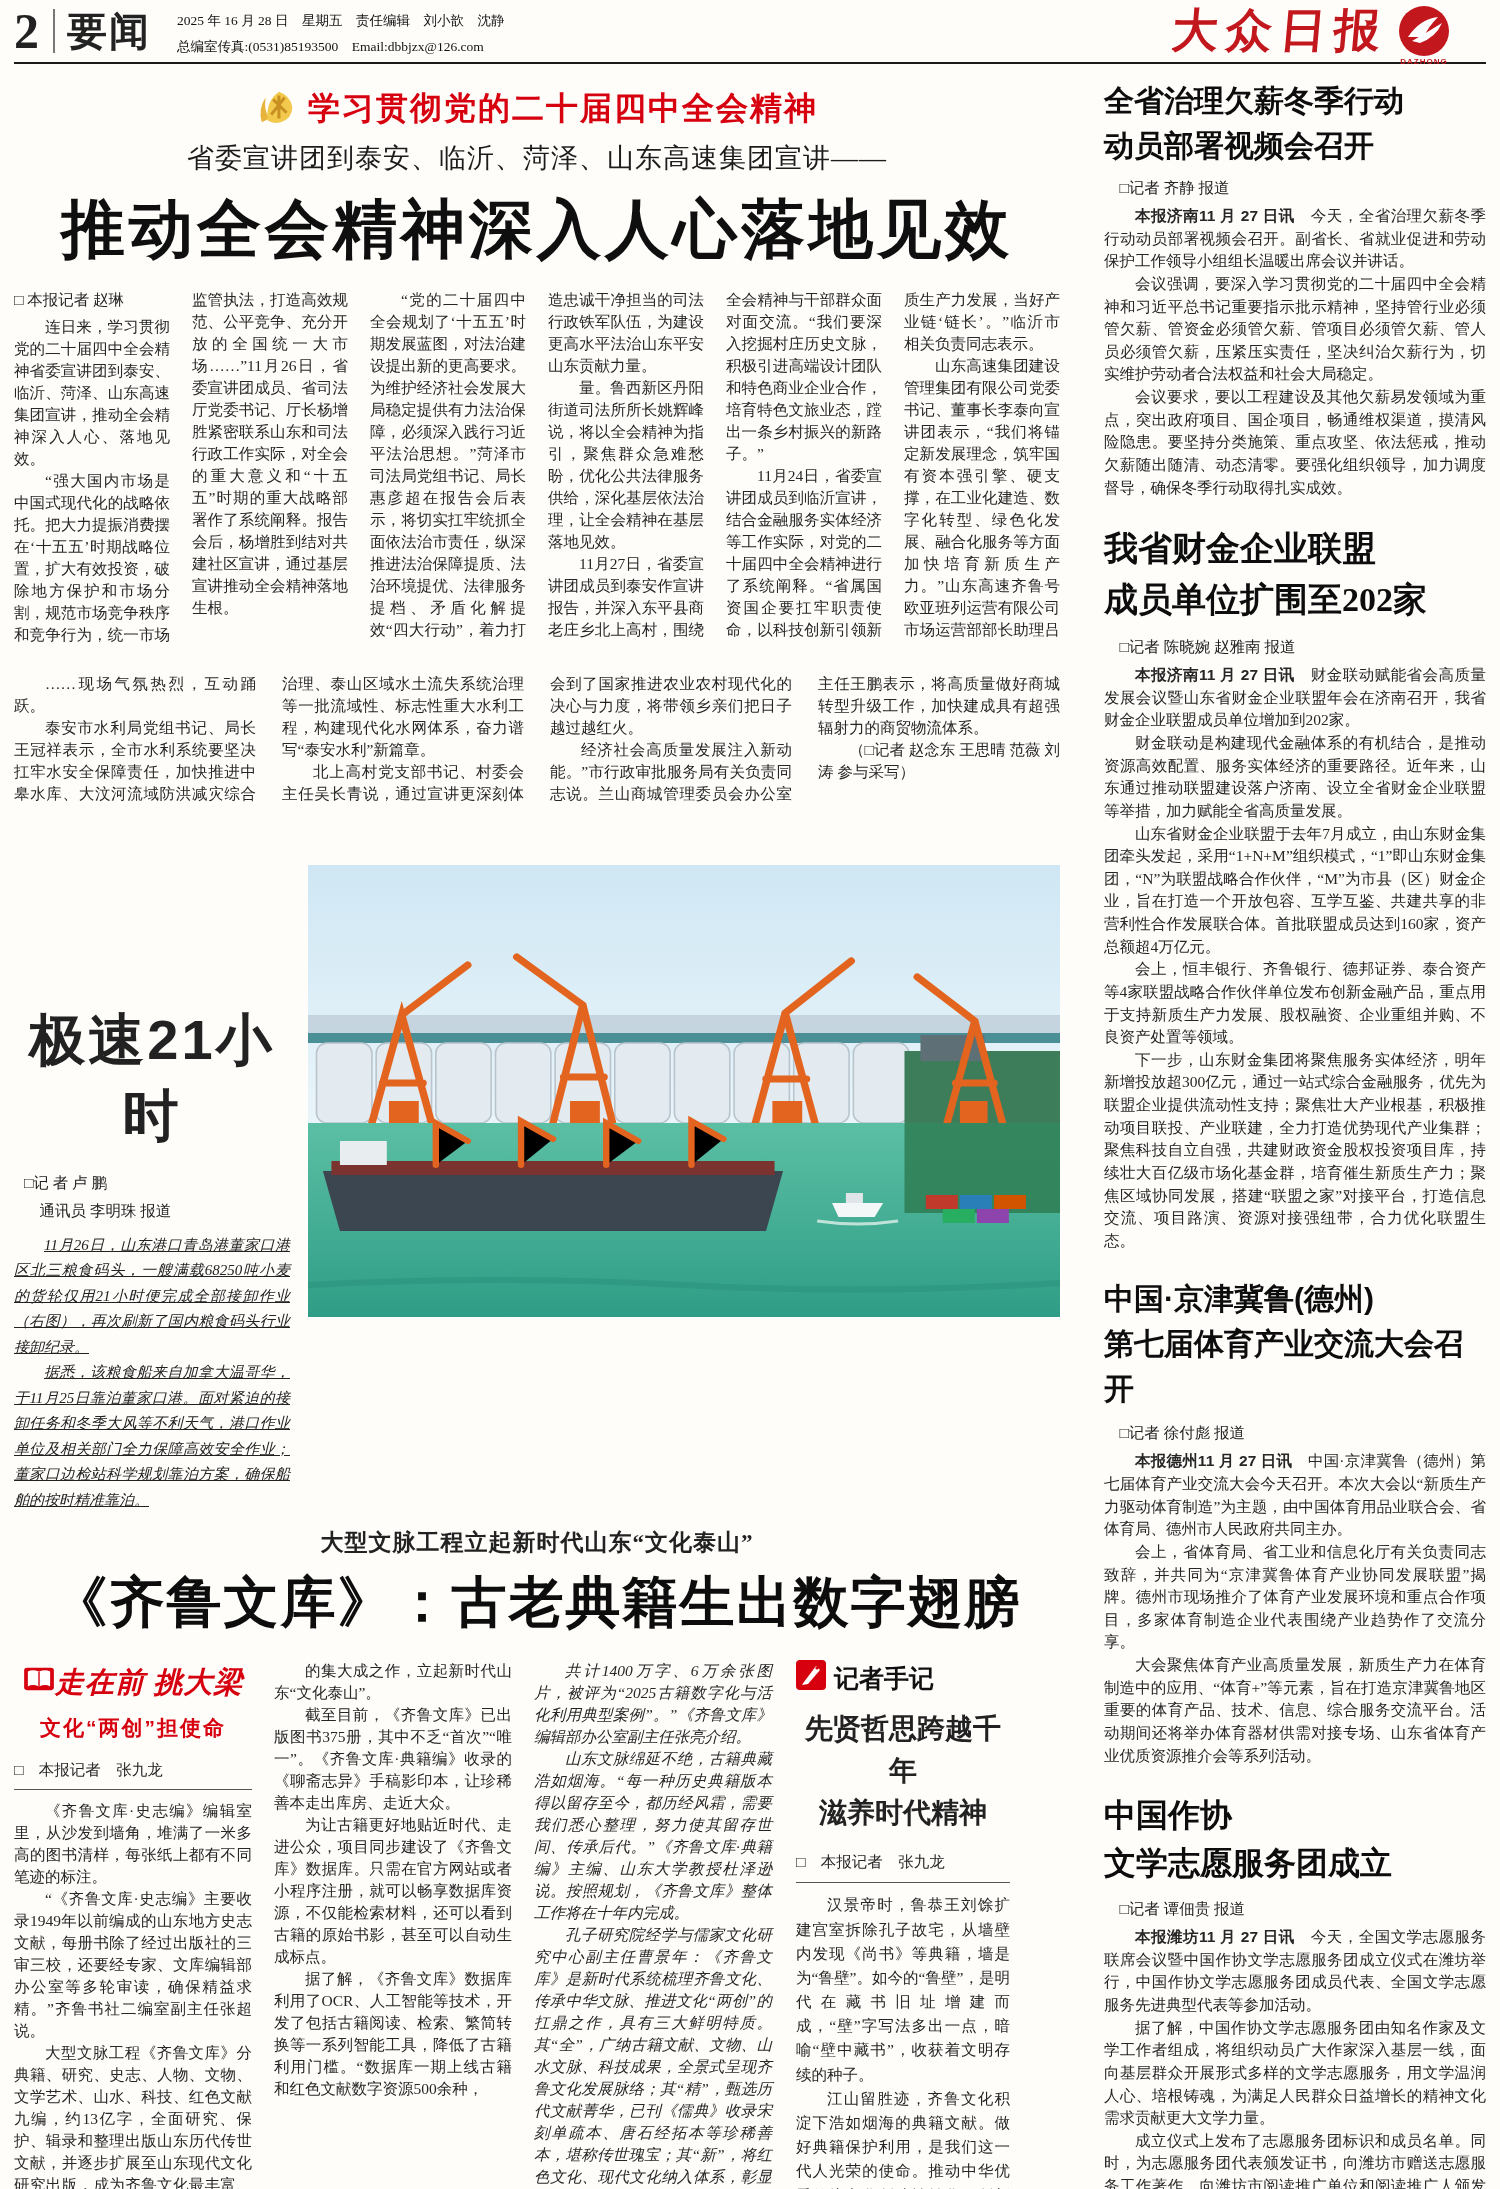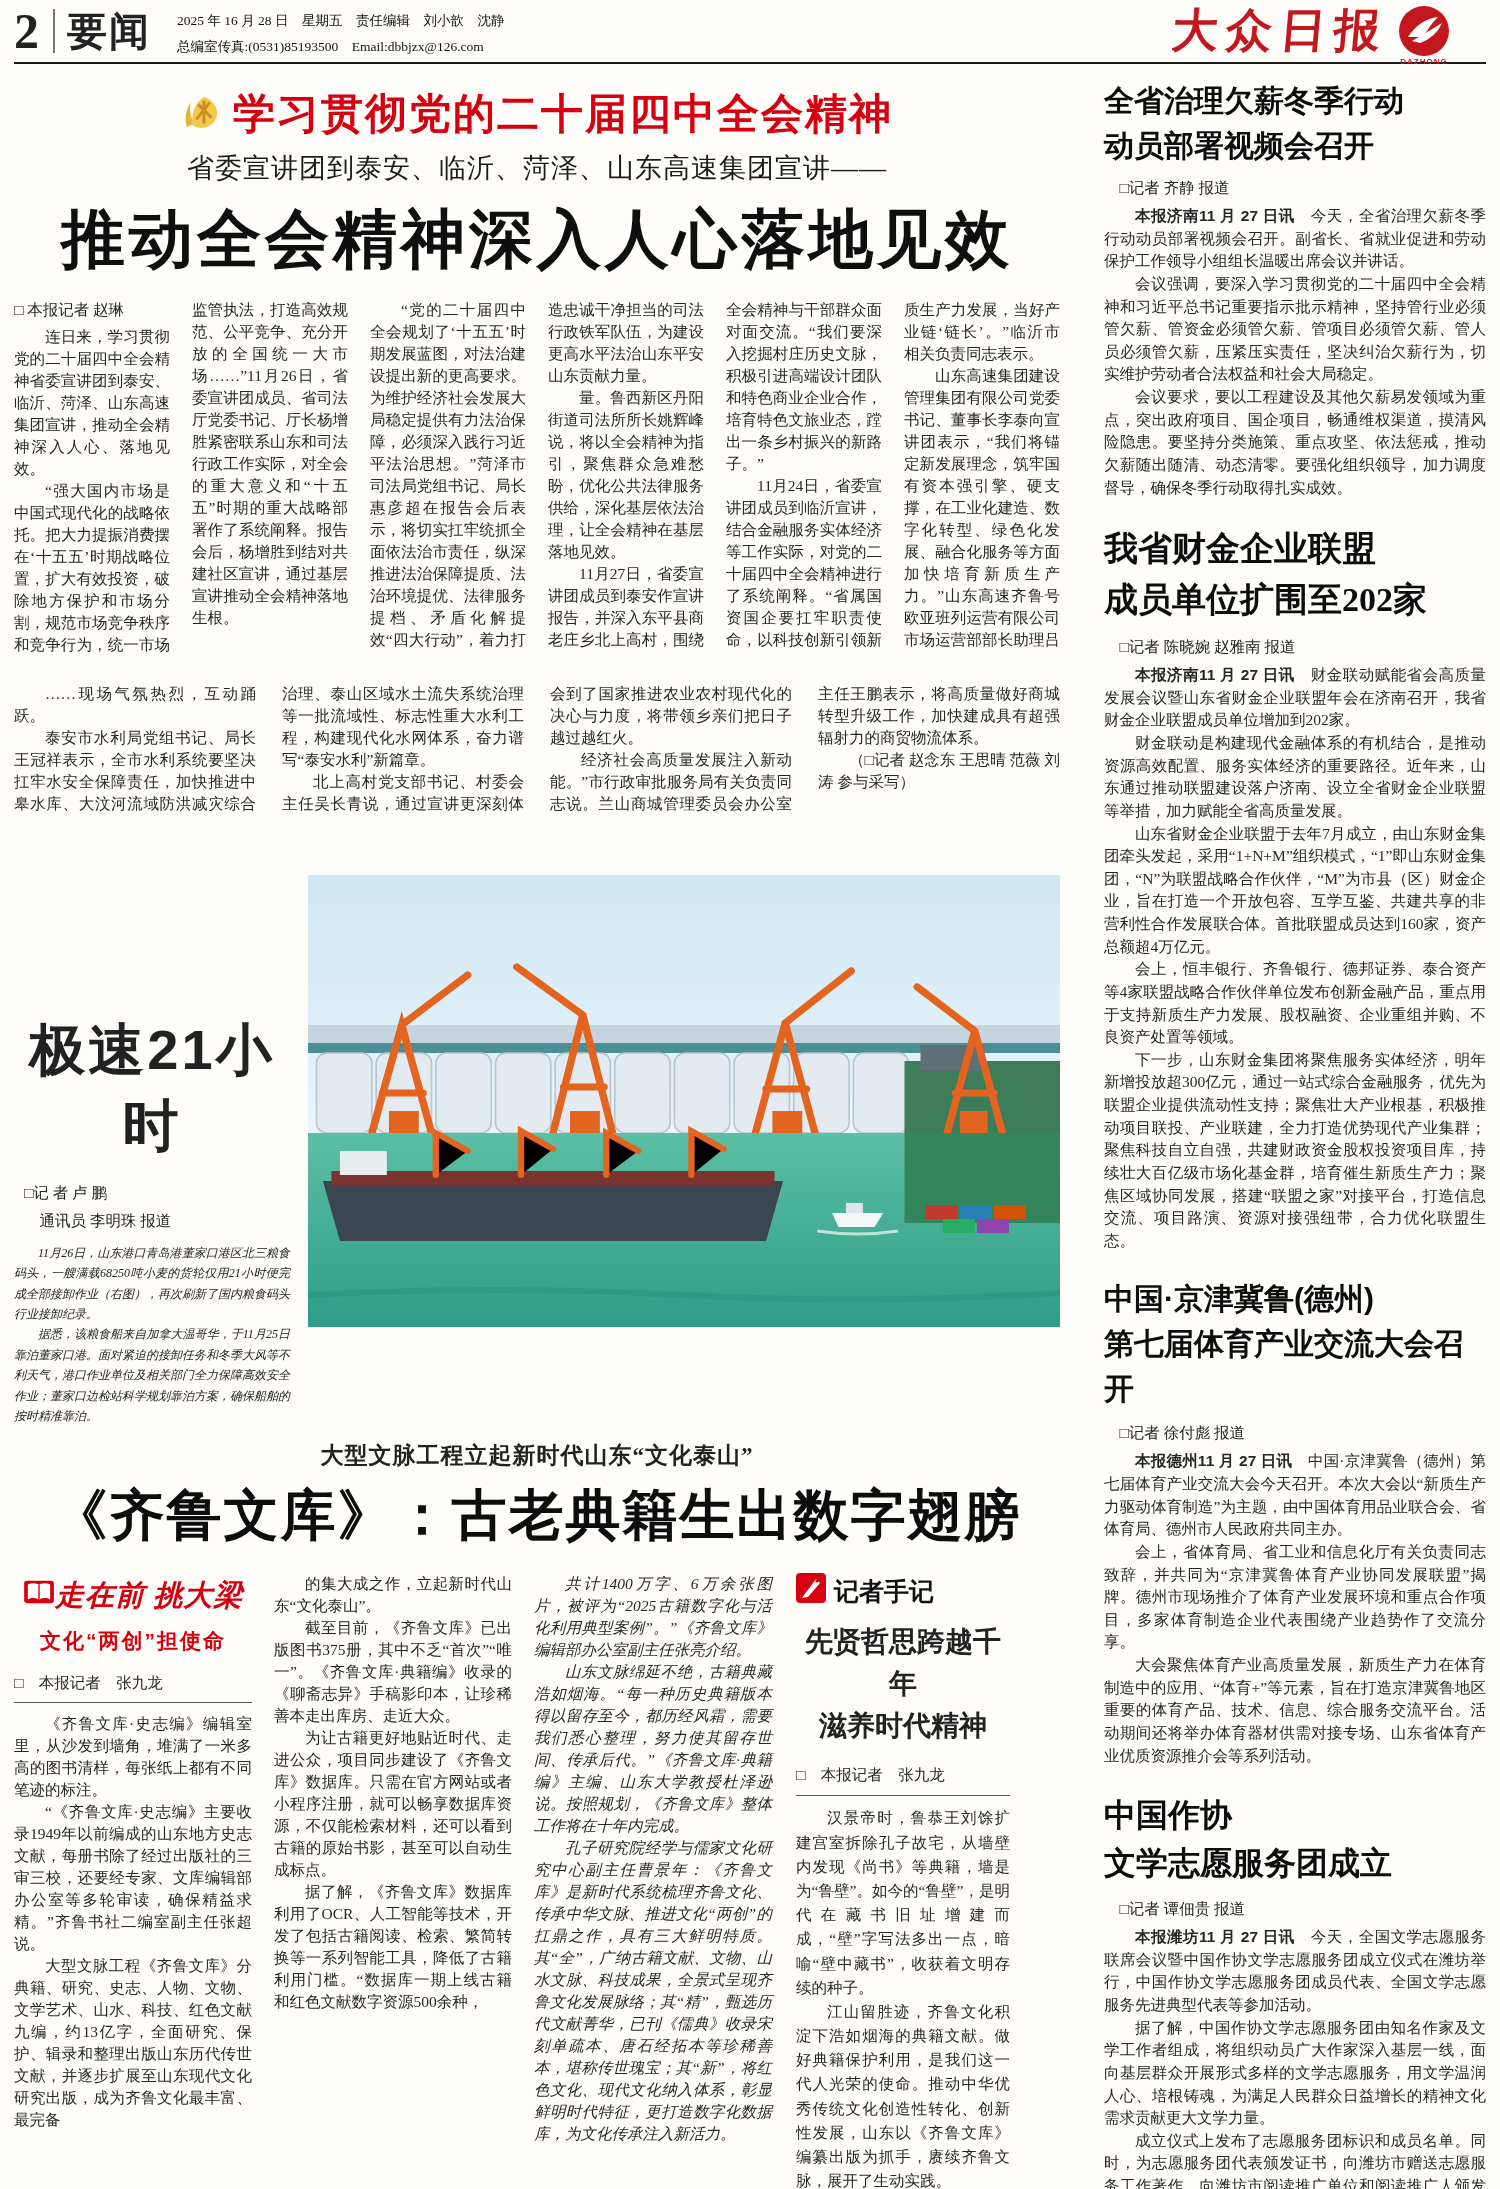--- a/index.html
+++ b/index.html
@@ -17,37 +17,37 @@
                  font-family:"Liberation Serif",serif;}
   .masthead-logo{width:52px;height:52px;position:relative;}
   .masthead-sub{position:absolute;left:0;right:0;top:52px;text-align:center;color:#c3171e;
                 font-family:"Liberation Sans",sans-serif;font-weight:bold;font-size:8px;letter-spacing:1px;}
   
   .main{display:flex;gap:44px;padding-top:10px;}
   .left{width:1046px;flex:none;}
   .sidebar{flex:1;min-width:0;}
   
   .banner{display:flex;justify-content:center;align-items:center;gap:10px;margin:12px 0 4px;}
-  .banner-text{color:#d6000f;font-family:"Liberation Sans","DejaVu Sans",sans-serif;font-weight:900;font-size:42px;letter-spacing:2px;}
+  .banner-text{color:#d6000f;font-family:"Liberation Sans","DejaVu Sans",sans-serif;font-weight:900;font-size:32px;letter-spacing:2px;}
   .kicker{text-align:center;font-size:27px;letter-spacing:1px;margin:8px 0 2px;color:#1c1c1c;}
   .lead-head{font-family:"Liberation Sans","DejaVu Sans",sans-serif;font-weight:900;font-size:64px;
              letter-spacing:4px;text-align:center;margin:10px 0 16px;color:#0f0f0f;}
   .colbody{text-align:justify;font-size:15.5px;line-height:1.42;color:#262626;}
   .colbody p{margin:0;text-indent:2em;}
   .lead-body{column-count:6;column-gap:22px;height:372px;overflow:hidden;}
   .byline-lead{text-indent:0 !important;margin-bottom:5px !important;}
   .cont-body{column-count:4;column-gap:26px;height:186px;overflow:hidden;margin-top:12px;}
   
   .bottom-row{display:flex;gap:18px;margin-top:6px;}
   .express{width:276px;flex:none;padding-top:138px;}
   .express-head{font-family:"Liberation Sans","DejaVu Sans",sans-serif;font-weight:900;font-size:56px;
                 text-align:center;letter-spacing:3px;margin:0 0 14px;}
   .express-byline{font-size:15.5px;line-height:1.8;margin-left:10px;}
   .express-body{margin-top:8px;}
-  .express-body p{font-size:12px;line-height:1.7;text-indent:2em;margin:0;font-style:italic;text-align:justify;}
+  .express-body p{font-size:15px;line-height:1.7;text-indent:2em;margin:0;font-style:italic;text-align:justify;text-decoration:underline;}
   .photo{flex:1;height:452px;}
   .photo svg{display:block;width:100%;height:100%;}
   .caption{text-align:center;font-weight:bold;font-size:23px;letter-spacing:1px;margin:14px 0 8px;}
   
   .qilu-head{font-weight:900;font-size:55px;letter-spacing:2px;text-align:center;margin:4px 0 20px;color:#0d0d0d;}
   .bottom-flex{display:flex;gap:24px;}
   .qilu-left{width:758px;flex:none;}
   .qilu-cols{display:flex;gap:22px;}
   .qcol{flex:1;min-width:0;}
   .kai p{font-style:italic;}

